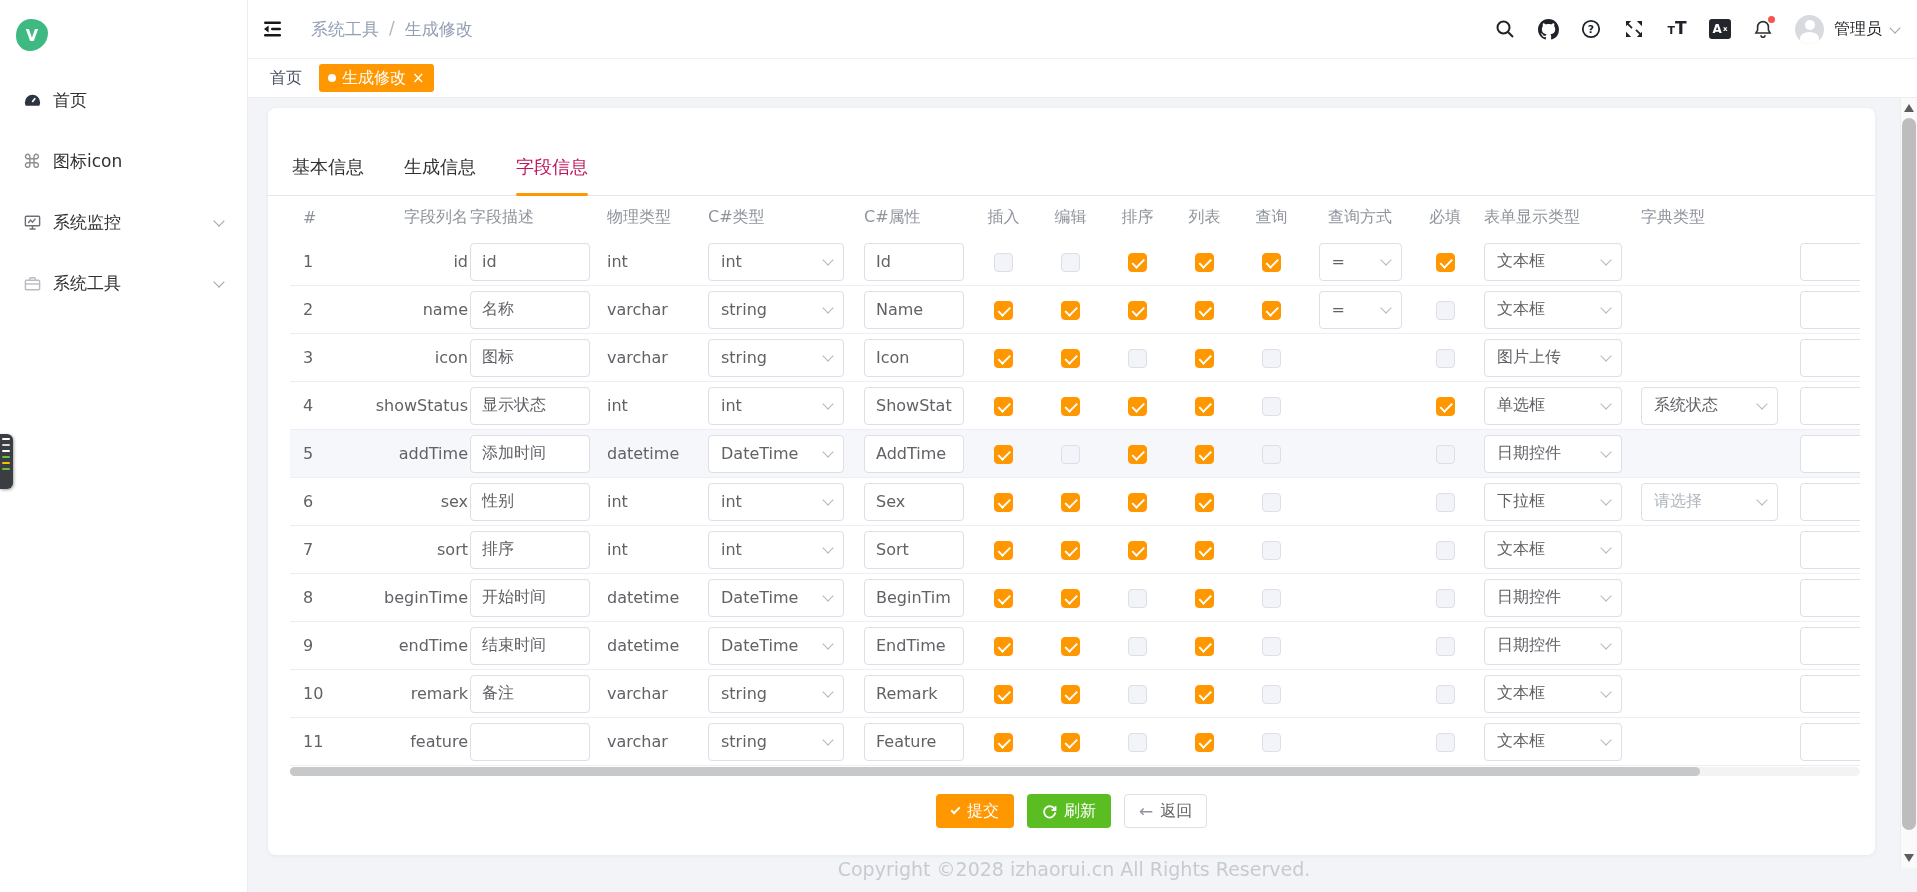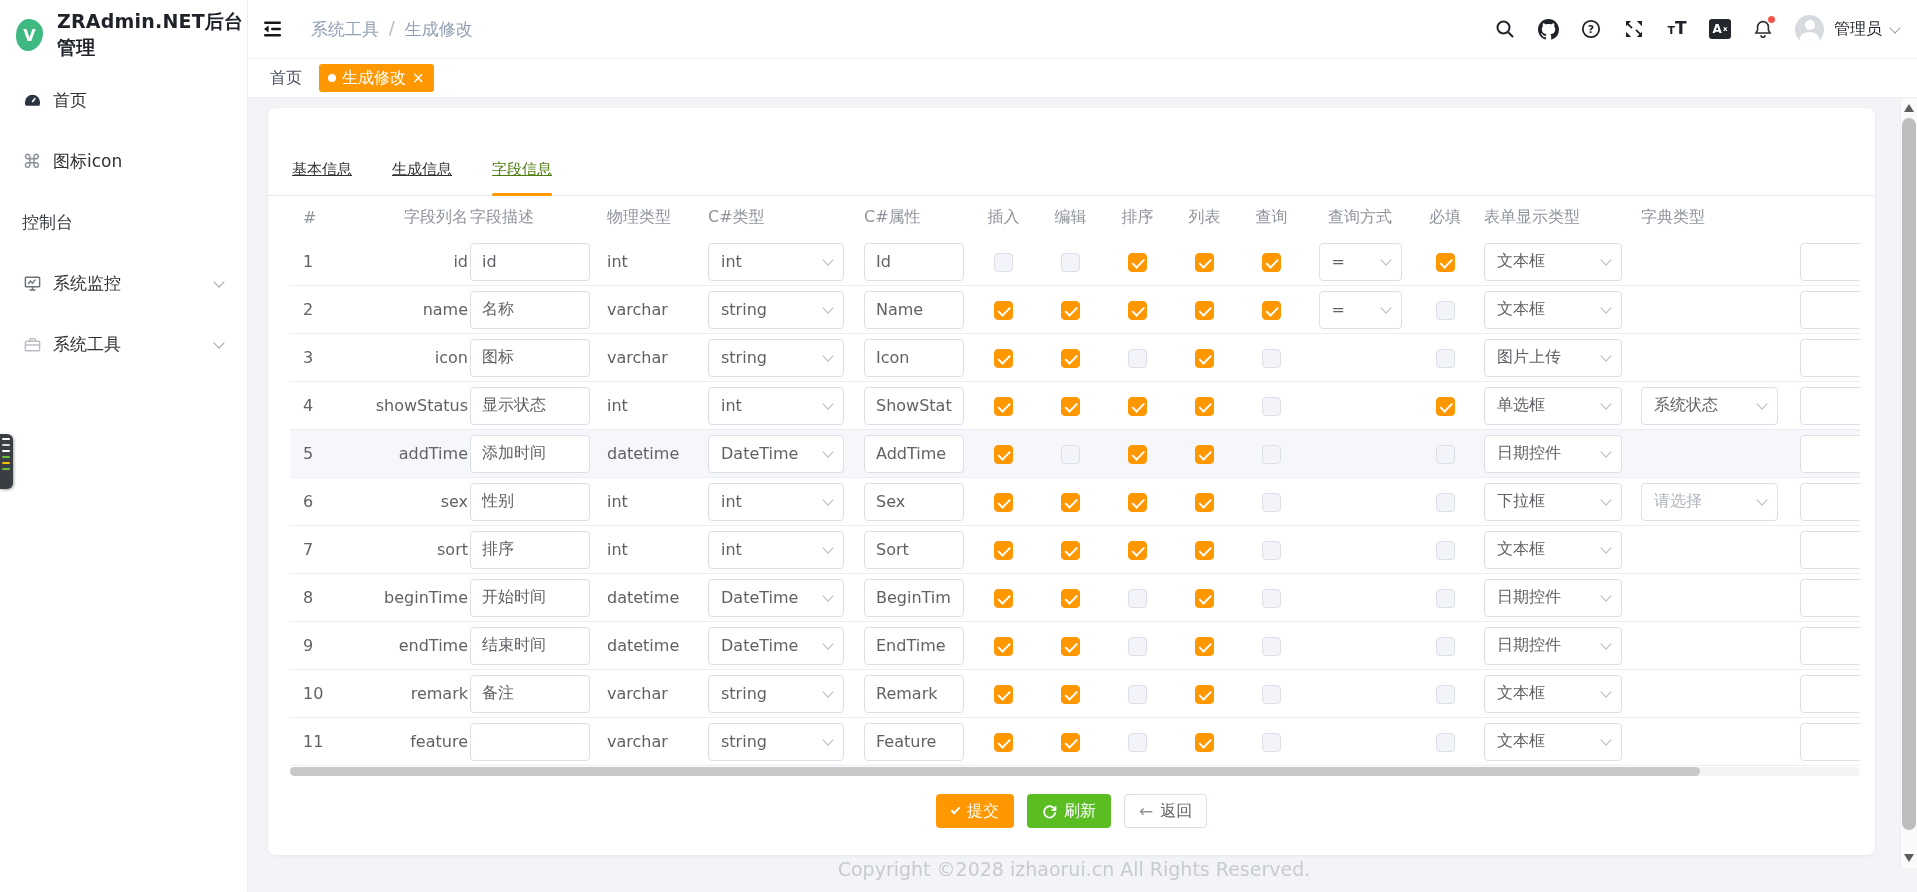--- a/index.html
+++ b/index.html
@@ -62,22 +62,22 @@
   .tag .dot { width:8px; height:8px; background:#fff; border-radius:50%; margin-right:6px; }
   .tag .close { margin-left:6px; font-size:15px; line-height:1; }
 
   
   #content { position:absolute; left:248px; top:98px; width:1669px; height:794px; background:#f3f4f7; }
   #card { position:absolute; left:20px; top:10px; width:1607px; height:747px; background:#fff;
     border-radius:8px; box-shadow:0 1px 4px rgba(0,0,0,.05); }
   
   #tab-strip { height:88px; border-bottom:1px solid #e4e7ed; display:flex; align-items:flex-end;
     gap:40px; padding-left:24px; }
-  .tab { font-size:15px; color:#303133; padding-bottom:16px; cursor:pointer; position:relative;text-decoration:underline; }
-  .tab.active { color:#4d7c0f; }
+  .tab { font-size:18px; color:#303133; padding-bottom:16px; cursor:pointer; position:relative; }
+  .tab.active { color:#be185d; }
   .tab.active::after { content:""; position:absolute; left:0; right:0; bottom:-1px; height:3px;
     background:#ff9700; border-radius:2px; }
 
   
   #table-wrap { margin-left:22px; width:1570px; overflow:hidden; }
   .trow, #thead { display:grid;
     grid-template-columns:70px 108px 128px 108px 148px 118px 67px 67px 67px 67px 67px 110px 60px 157px 157px 101px;
     align-items:center; }
   #thead { height:42px; }
   .th { font-size:16px; color:#8f949c; font-weight:500; white-space:nowrap; }
@@ -133,40 +133,36 @@
     background:#bdbdbd; border-radius:7px; cursor:grab; }
 
   svg { display:block; }
 </style>
 </head>
 <body>
 
 <div id="sidebar">
   <div class="logo-row">
     <div class="logo-blob">V</div>
-    <div class="logo-title">ZRAdmin.NET后台管理</div>
   </div>
   <div id="sidebar-menu">
       <div class="menu-item">
         <span class="m-icon">
           <svg viewBox="0 0 20 20" width="19" height="19">
             <path d="M10 4a8 8 0 0 0-8 8c0 1.3.3 2.5.9 3.6h14.2c.6-1.1.9-2.3.9-3.6a8 8 0 0 0-8-8z" fill="#2b3440"></path>
             <rect x="9.2" y="6.3" width="1.8" height="5.5" rx=".9" transform="rotate(38 10 11)" fill="#fff"></rect>
           </svg>
         </span>
         <span>首页</span>
       </div>
       <div class="menu-item">
         <span class="m-icon">
           <span style="font-size:19px;color:#8b9097;line-height:1">⌘</span>
         </span>
         <span>图标icon</span>
-      </div>
-      <div class="menu-item group">
-        <span>控制台</span>
       </div>
       <div class="menu-item">
         <span class="m-icon">
           <svg viewBox="0 0 20 20" width="19" height="19" fill="none" stroke="#6a7078" stroke-width="1.5">
             <rect x="2.5" y="3.5" width="15" height="10" rx="1"></rect>
             <path d="M5.5 10.5 l2.4-3 2 2.2 3.2-3.8"></path>
             <path d="M10 13.5 v3 M6.8 16.8 h6.4"></path>
           </svg>
         </span>
         <span>系统监控</span>

